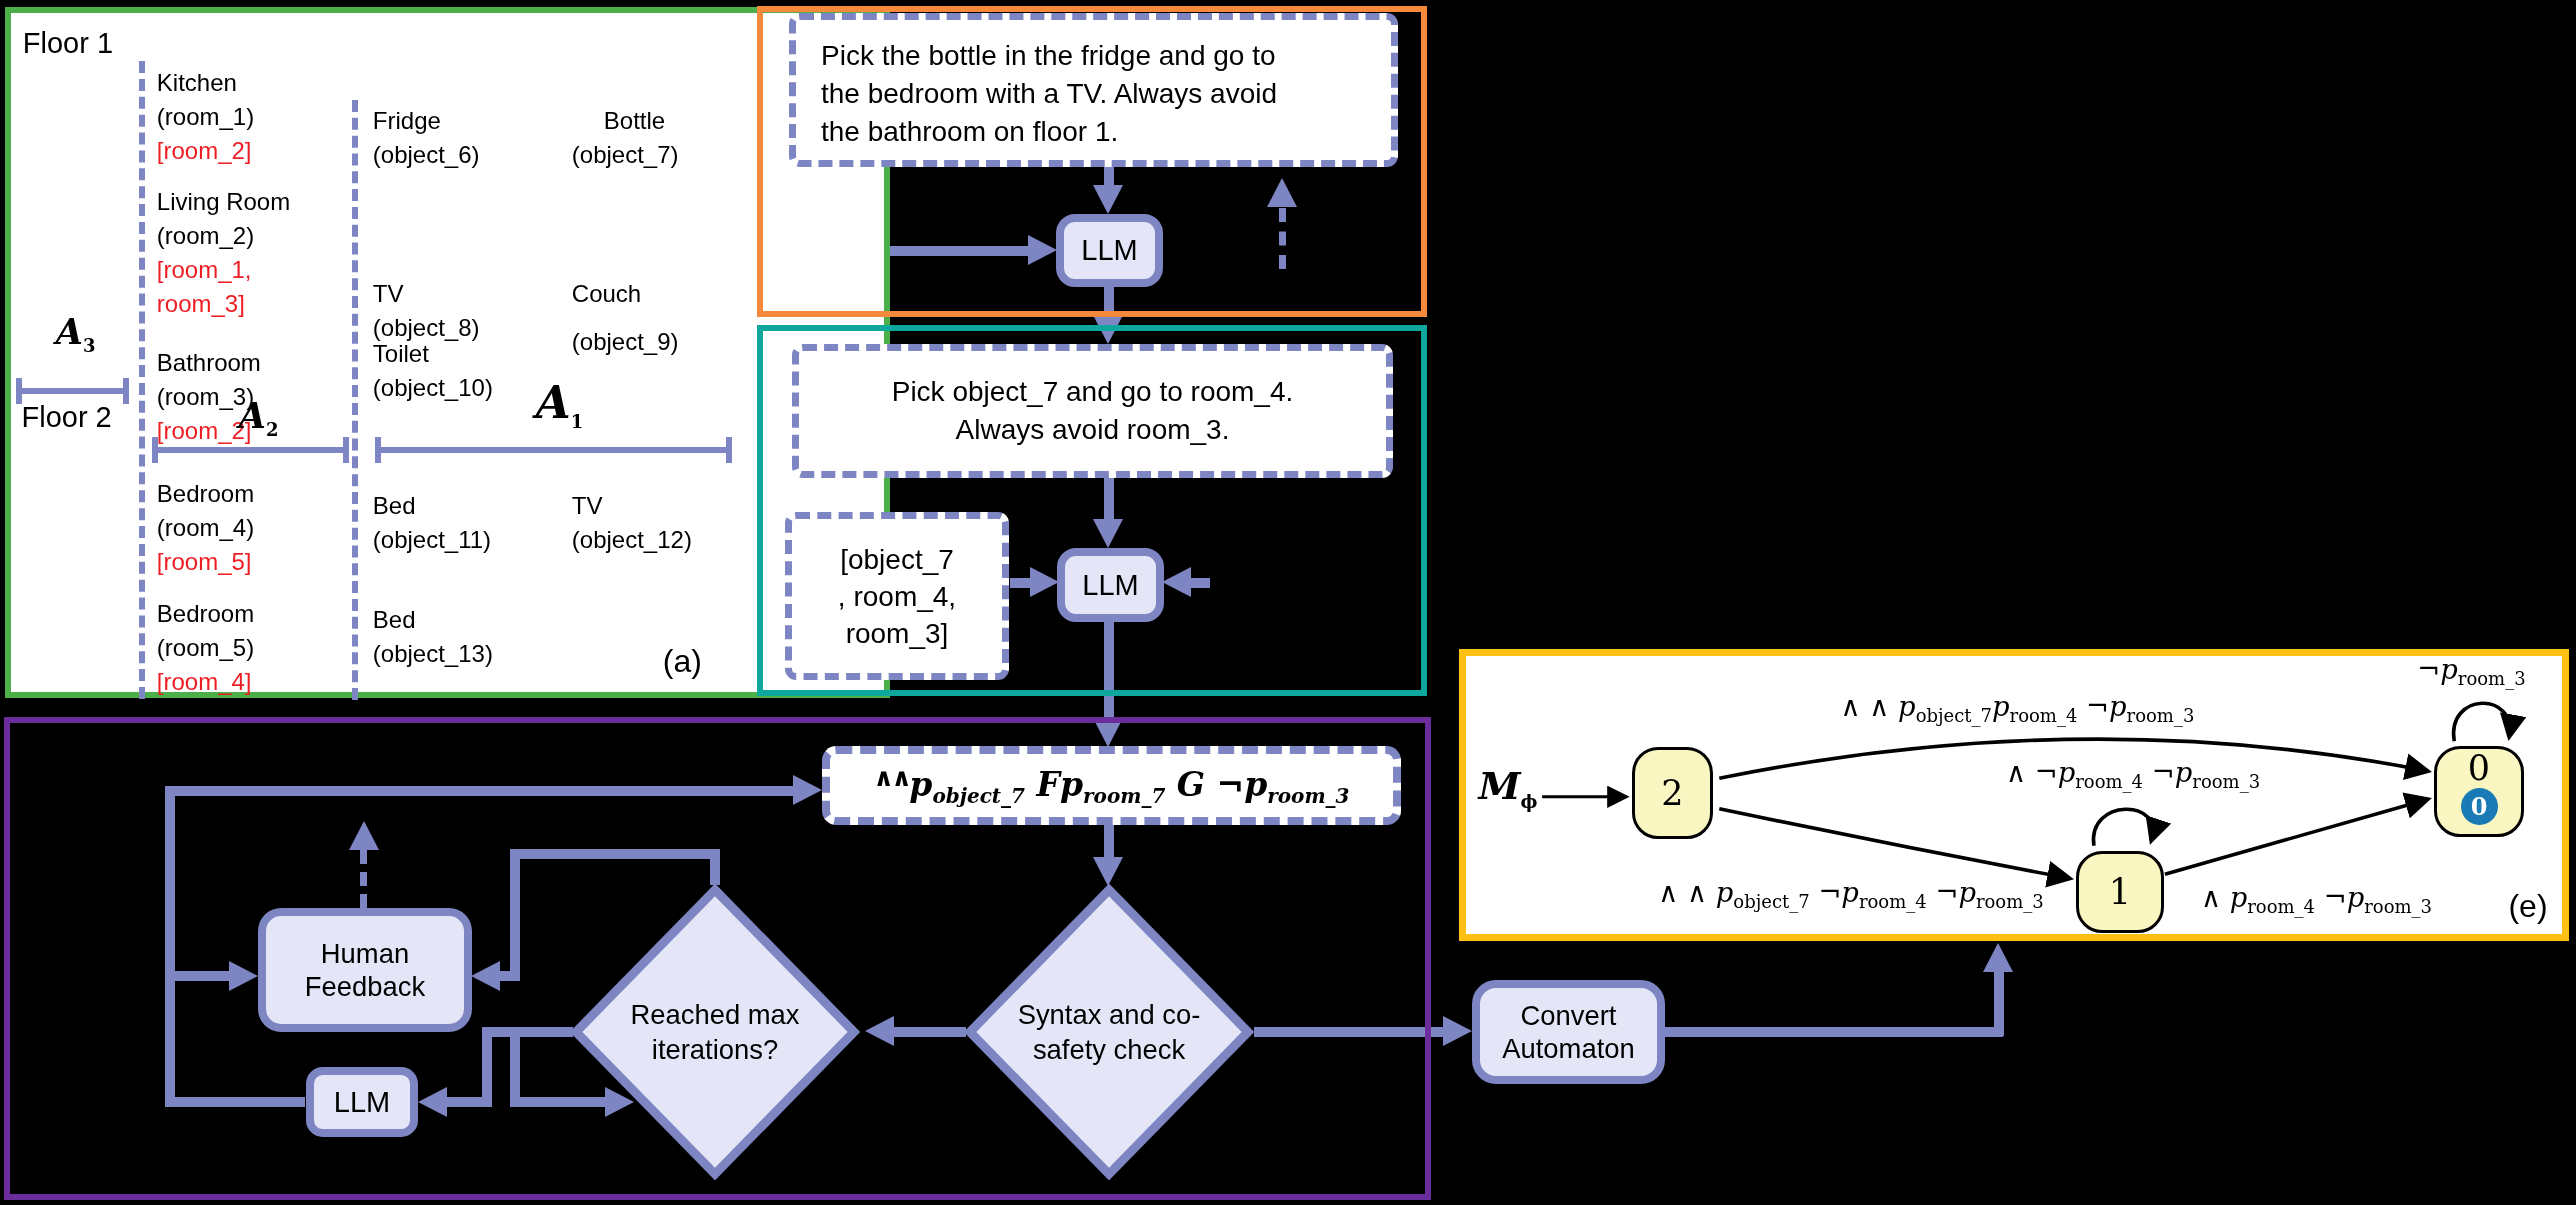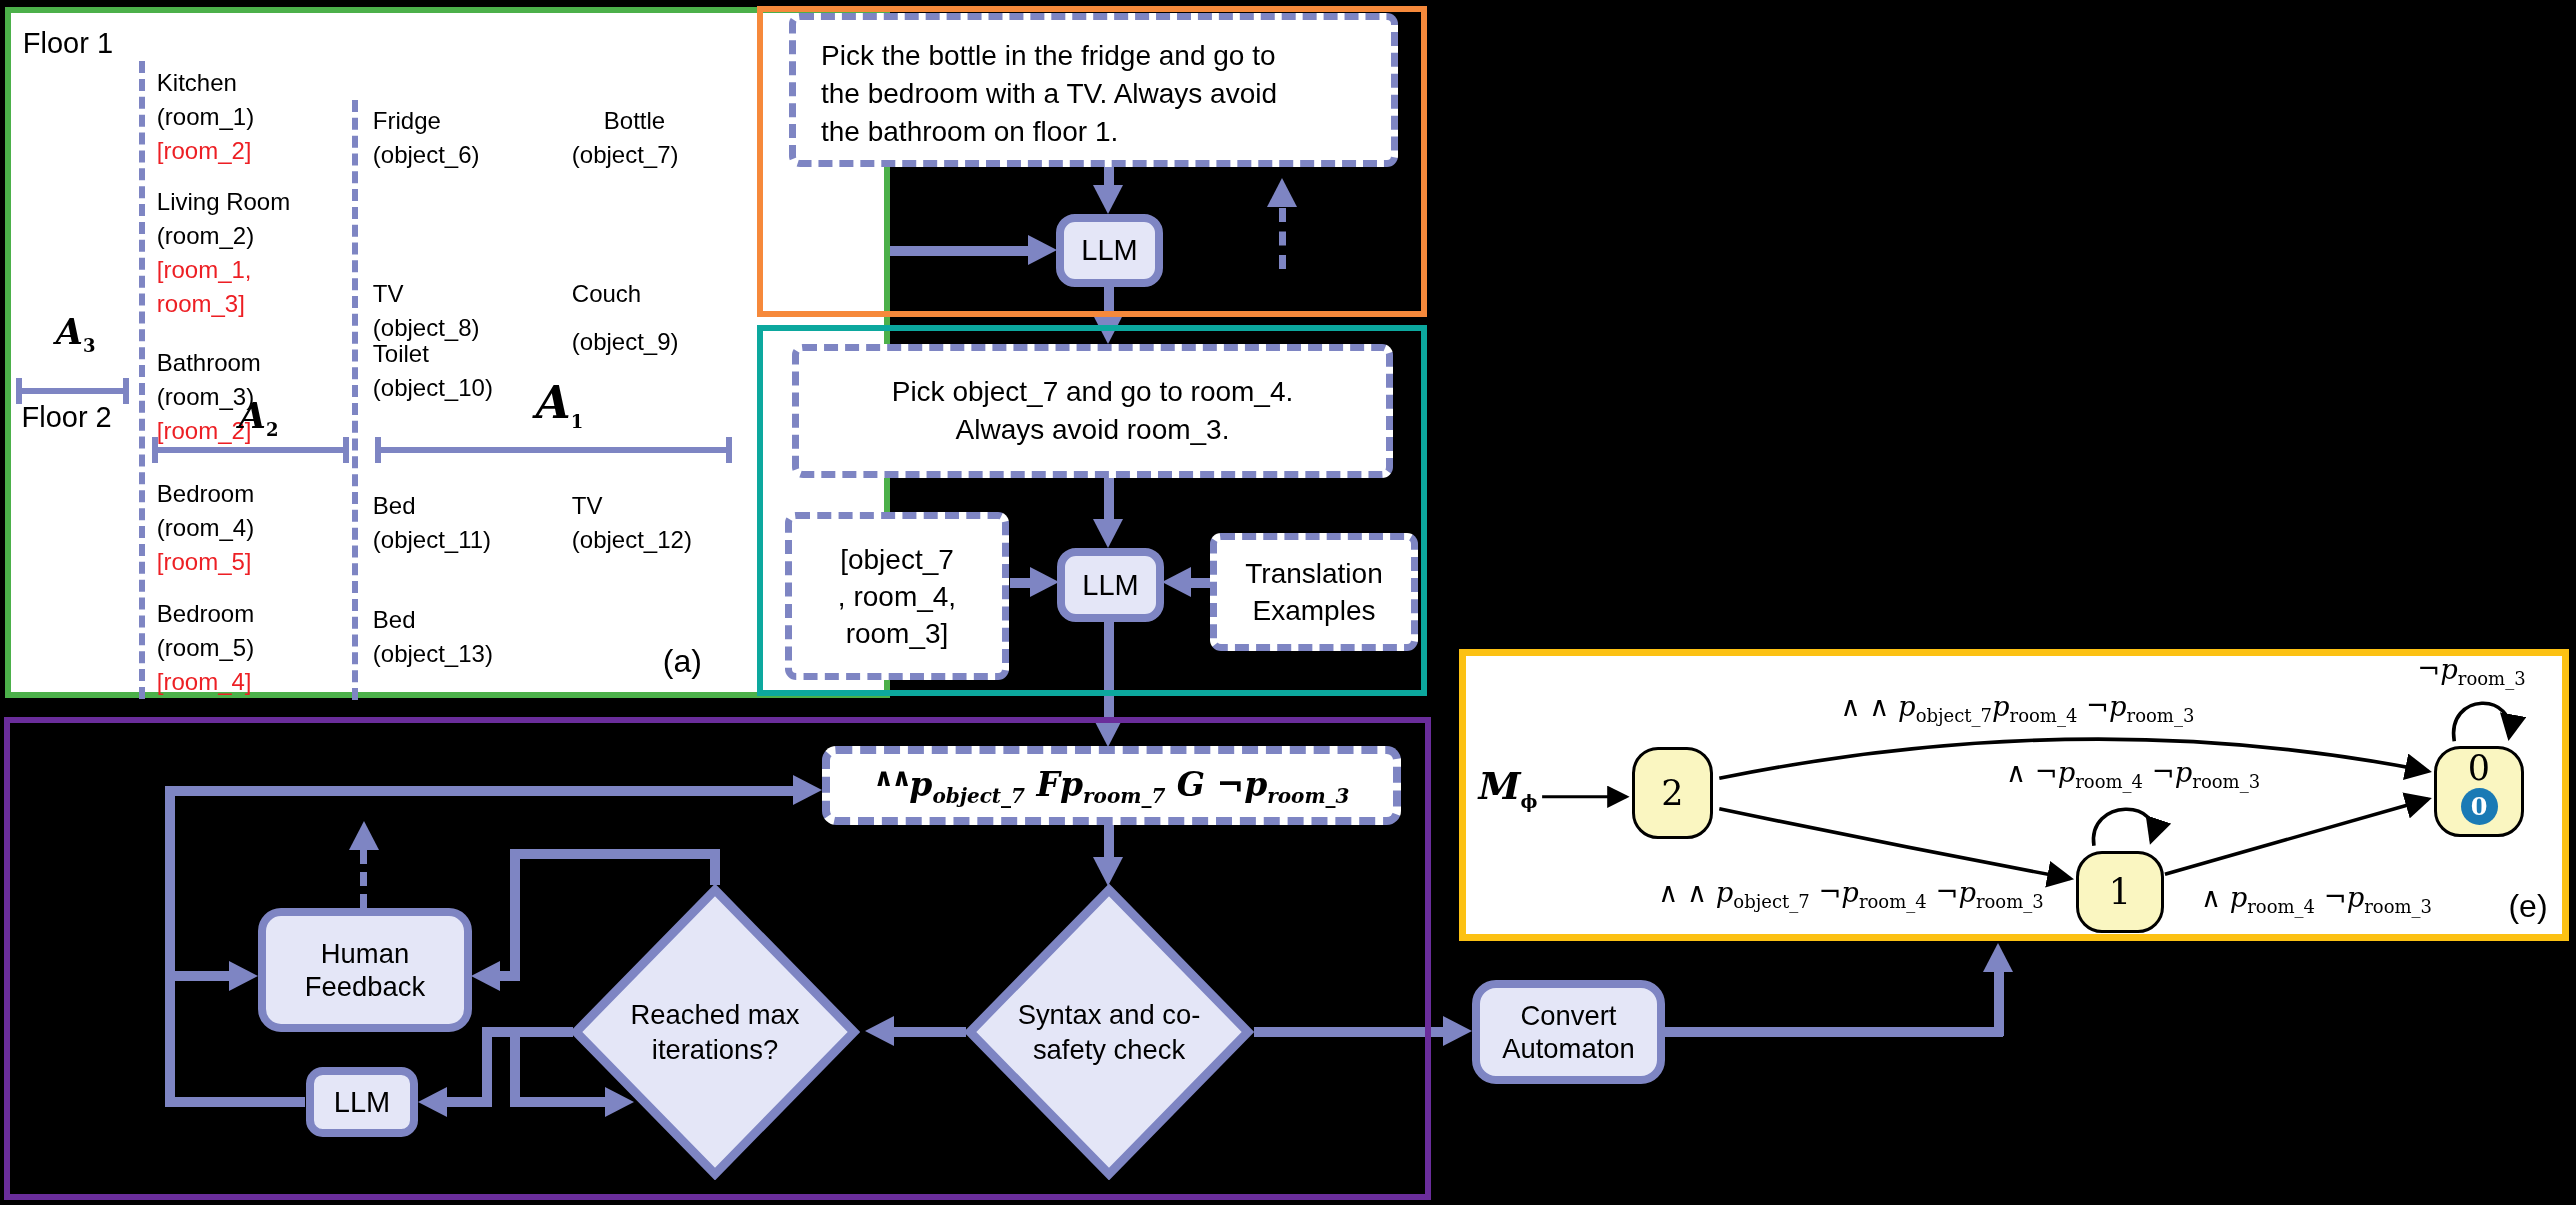--- a/index.html
+++ b/index.html
@@ -168,24 +168,20 @@
   <div class="dashed-box center-col" style="left:785px;top:512px;width:224px;height:168px;font-size:28px;line-height:37px;">
     <div>[object_7</div>
     <div>, room_4,</div>
     <div>room_3]</div>
   </div>
 
   <div class="solid-box" style="left:1057px;top:548px;width:107px;height:74px;">
     <span>LLM</span>
   </div>
 
-  <div class="dashed-box center-col" style="left:1210px;top:533px;width:208px;height:118px;font-size:28px;line-height:37px;">
-    <div>Translation</div>
-    <div>Examples</div>
-  </div>
 
   <div class="hline" style="left:1010px;top:578px;width:21.5px;"></div>
   <div class="ah ah-r" style="left:1030px;top:567px;"></div>
 
   <div class="hline" style="left:1190px;top:578px;width:20px;"></div>
   <div class="ah ah-l" style="left:1162px;top:567px;"></div>
 
   <div class="vline" style="left:1104px;top:622px;height:98px;"></div>
   <div class="ah ah-d" style="left:1093px;top:718px;"></div>
 

